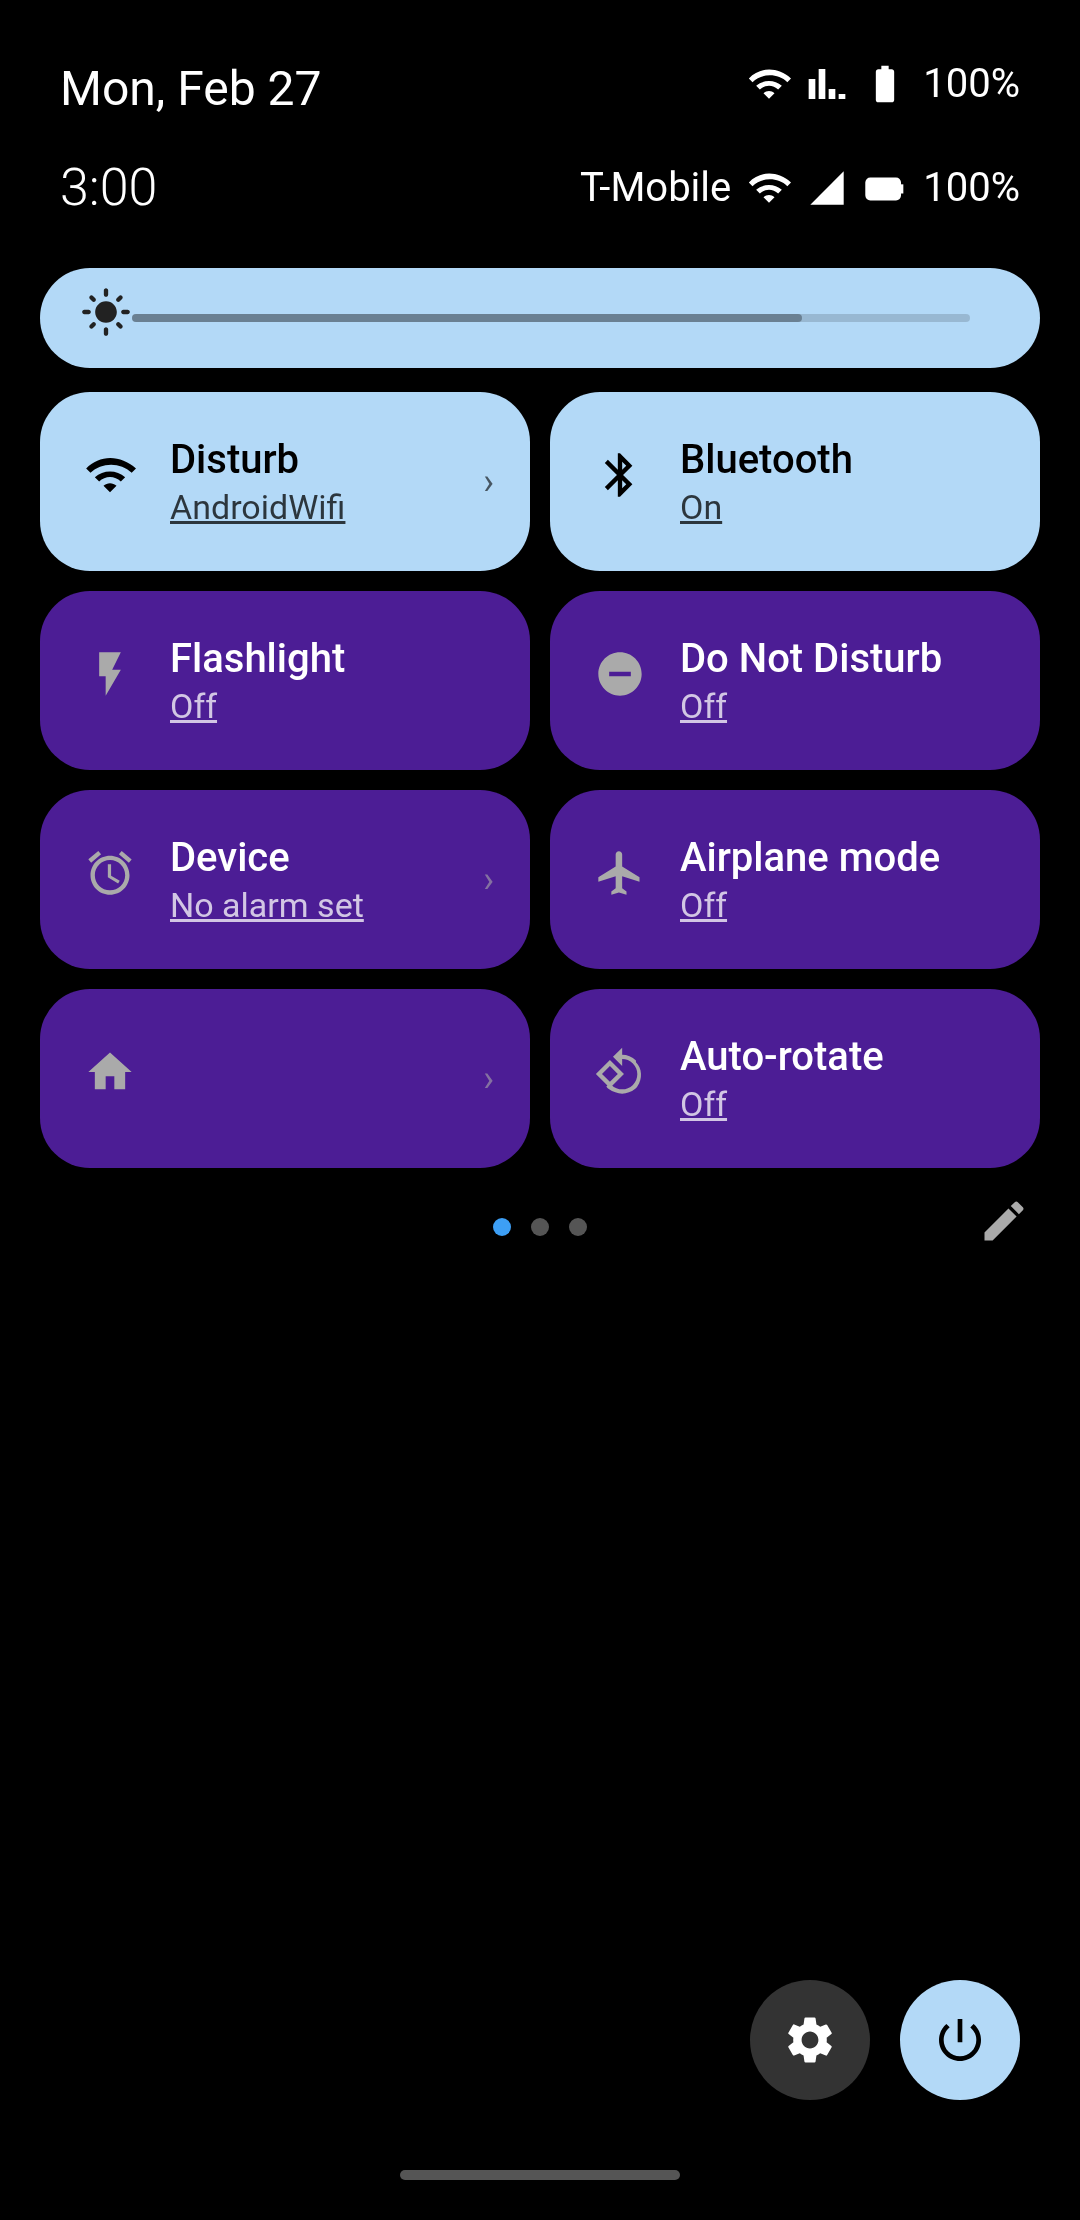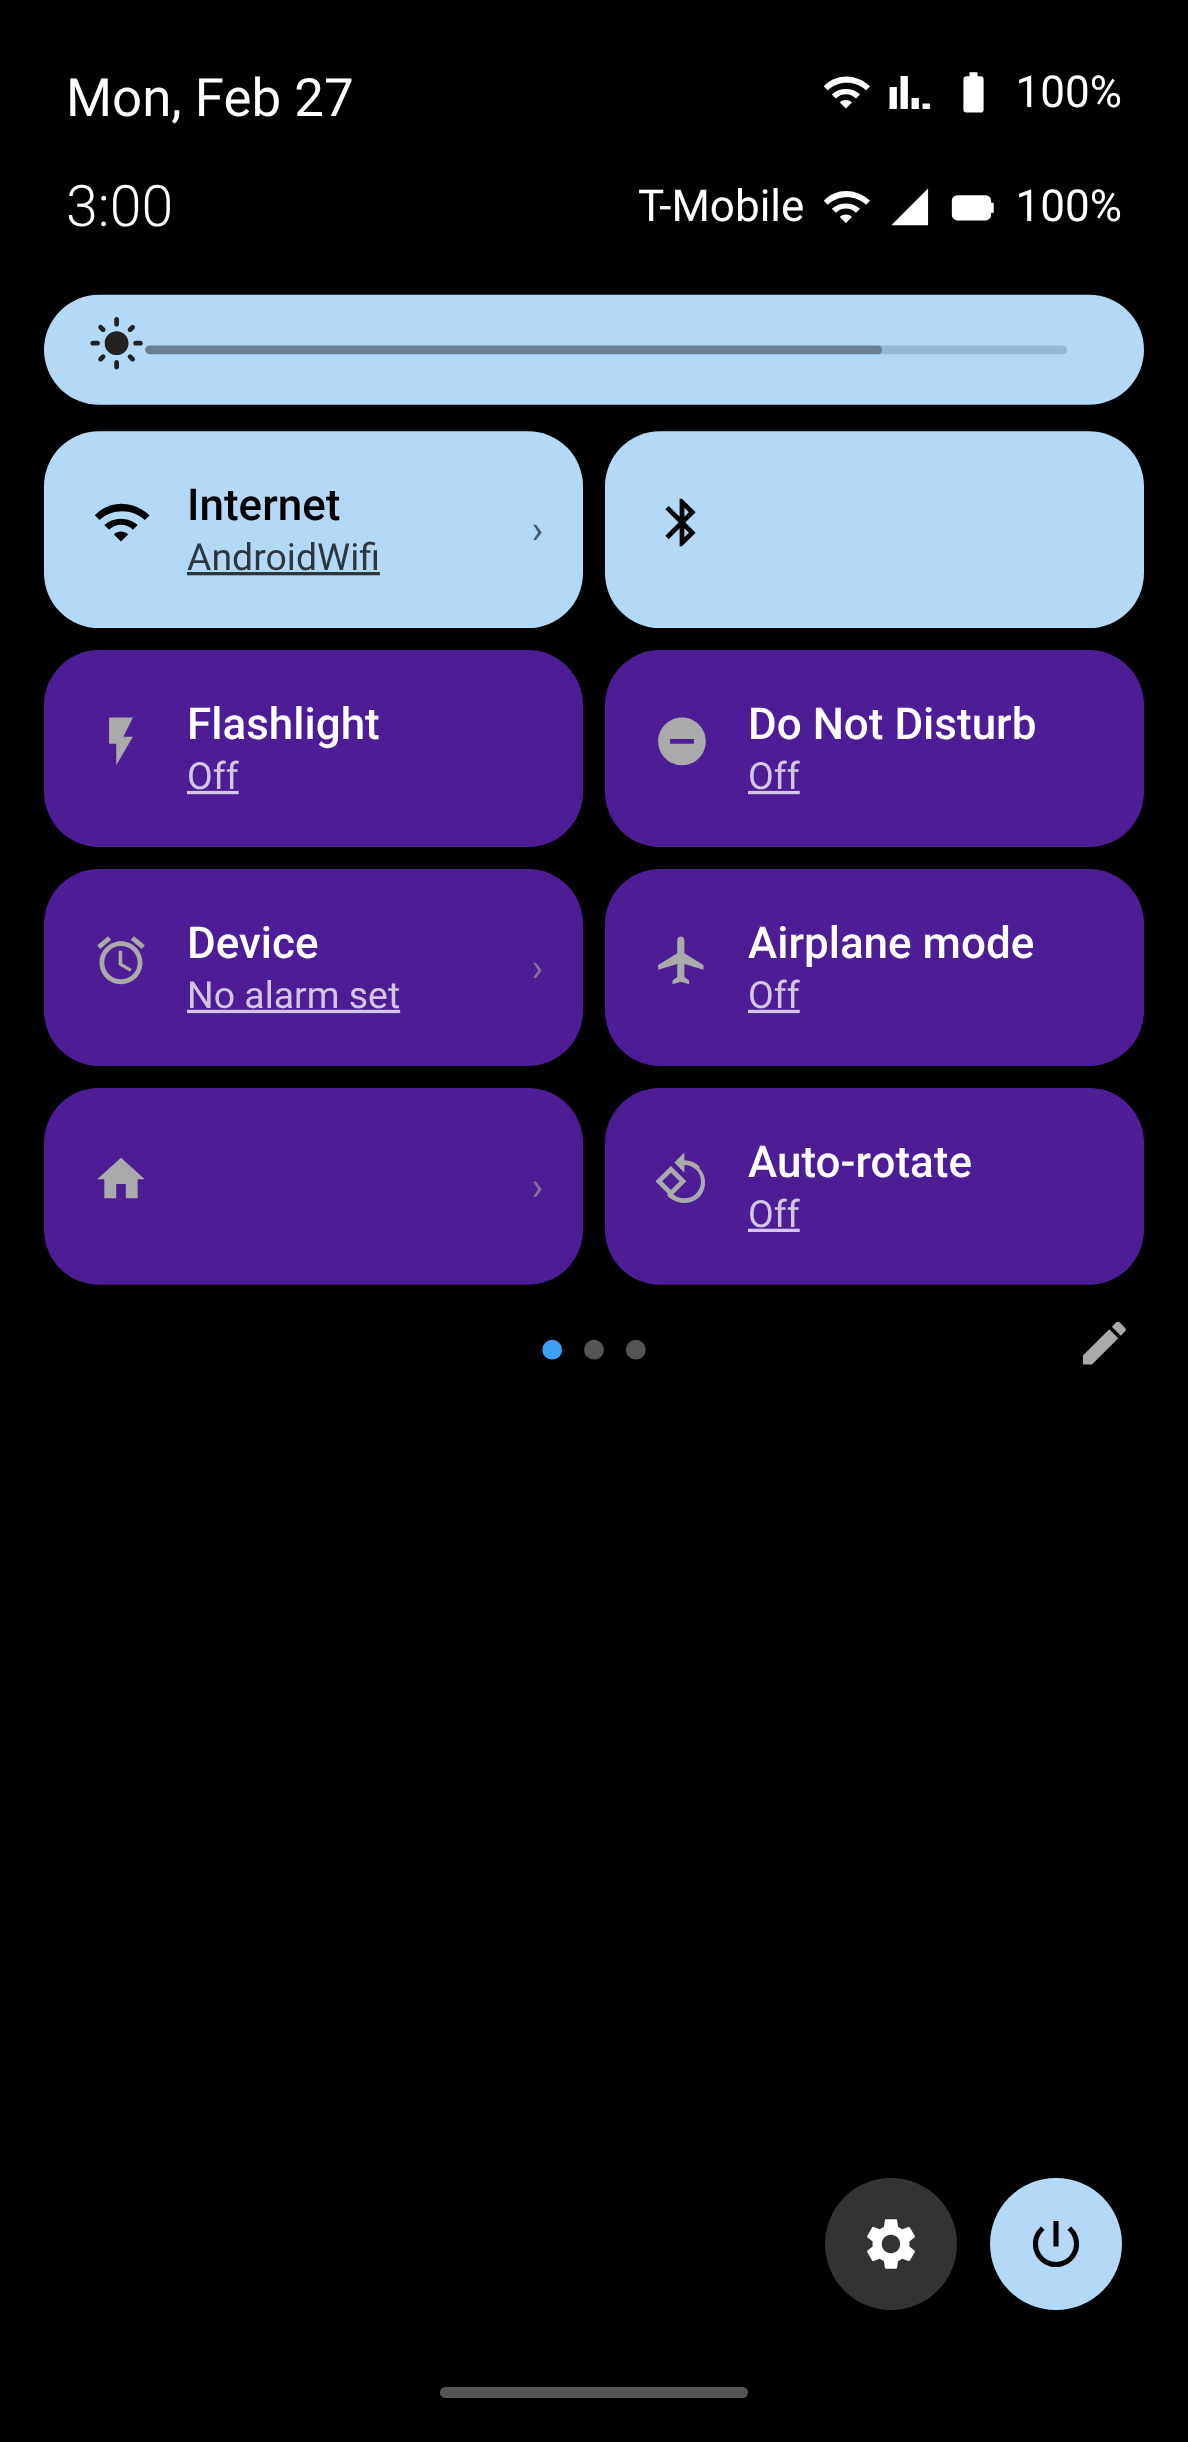--- a/index.html
+++ b/index.html
@@ -304,31 +304,35 @@
 
   <div class="tile-grid">
 
     <div class="tile tile-active">
       <div class="tile-icon wifi-icon">
         <svg width="52" height="52" viewBox="0 0 24 24" fill="#000">
           <path d="M1 9l2 2c5.1-5 13.9-5 19 0l2-2C16.9 2.5 7.1 2.5 1 9zm8 8l3 3 3-3c-1.7-1.6-4.3-1.6-6 0zm-4-4l2 2c2.8-2.8 7.2-2.8 10 0l2-2C15.1 9.5 8.9 9.5 5 13z"></path>
         </svg>
       </div>
       <div class="tile-text">
-        <span class="tile-title">Internet</span>
+        <span class="tile-title">Disturb</span>
         <span class="tile-subtitle">AndroidWifi</span>
       </div>
       <span class="tile-chevron">›</span>
     </div>
 
     <div class="tile tile-active">
       <div class="tile-icon bluetooth-icon">
         <svg width="52" height="52" viewBox="0 0 24 24" fill="#000">
           <path d="M17.71 7.71L12 2h-1v7.59L6.41 5 5 6.41 10.59 12 5 17.59 6.41 19 11 14.41V22h1l5.71-5.71-4.3-4.29 4.3-4.29zM13 5.83l1.88 1.88L13 9.59V5.83zm1.88 10.46L13 18.17v-3.76l1.88 1.88z"></path>
         </svg>
+      </div>
+      <div class="tile-text">
+        <span class="tile-title">Bluetooth</span>
+        <span class="tile-subtitle">On</span>
       </div>
     </div>
 
     <div class="tile tile-inactive">
       <div class="tile-icon flashlight-icon">
         <svg width="52" height="52" viewBox="0 0 24 24" fill="#aaa">
           <path d="M7 2v11h3v9l7-12h-4l4-8z"></path>
         </svg>
       </div>
       <div class="tile-text">

